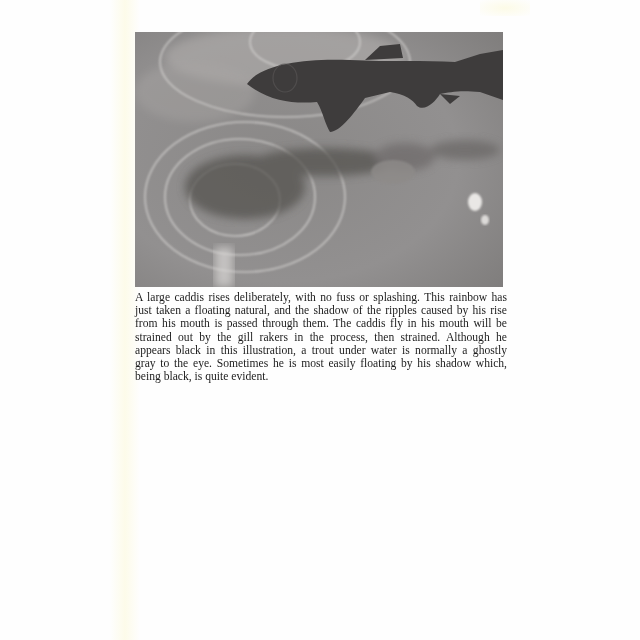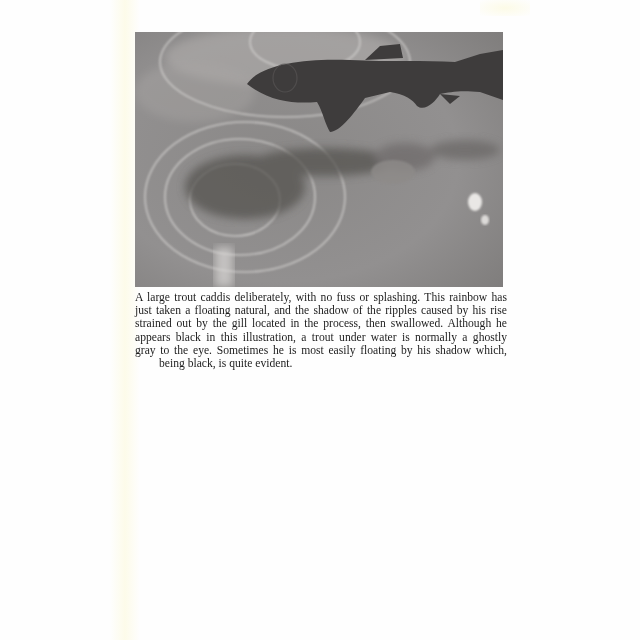--- a/index.html
+++ b/index.html
@@ -20,21 +20,21 @@
     position: absolute; left: 135px; top: 32px; width: 368px; height: 255px;
     background: #8d8b8a; overflow: hidden;
   }
   .photo svg { display: block; }
   .caption {
     position: absolute; left: 135px; top: 291px; width: 372px;
     font-size: 11.6px; line-height: 13.2px; color: #1c1c1c;
     text-align: justify; letter-spacing: 0;
   }
   .caption span.line { display: block; text-align-last: justify; white-space: nowrap; }
-  .caption span.line.last { text-align-last: left; margin-left: 24px; }
+  .caption span.line.last { text-align-last: left; }
 </style>
 </head>
 <body>
 
 <div class="page-tint"></div>
 <div class="page-tint-top"></div>
 
 <div class="photo">
   <svg width="368" height="255" viewBox="0 0 368 255" xmlns="http://www.w3.org/2000/svg">
     <defs>
@@ -90,19 +90,20 @@
     <ellipse cx="350" cy="188" rx="4" ry="5" fill="#dcdad8" filter="url(#soft2)"></ellipse>
 
     <rect x="80" y="215" width="18" height="40" fill="#d9d7d5" opacity="0.7" filter="url(#soft)"></rect>
 
     <ellipse cx="258" cy="140" rx="22" ry="12" fill="#8e8b89" opacity="0.8" filter="url(#soft2)"></ellipse>
     <rect width="368" height="255" fill="#888" opacity="0.001" filter="url(#grain)"></rect>
   </svg>
 </div>
 
 <div class="caption">
-  <span class="line">A large trout caddis deliberately, with no fuss or splashing.  This rainbow has</span>
+  <span class="line">A large caddis rises deliberately, with no fuss or splashing.  This rainbow has</span>
   <span class="line">just taken a floating natural, and the shadow of the ripples caused by his rise</span>
-  <span class="line">strained out by the gill located in the process, then swallowed.  Although he</span>
+  <span class="line">from his mouth is passed through them.  The caddis fly in his mouth will be</span>
+  <span class="line">strained out by the gill rakers in the process, then strained.  Although he</span>
   <span class="line">appears black in this illustration, a trout under water is normally a ghostly</span>
   <span class="line">gray to the eye.  Sometimes he is most easily floating by his shadow which,</span>
   <span class="line last">being black, is quite evident.</span>
 </div>
 
 </body></html>

